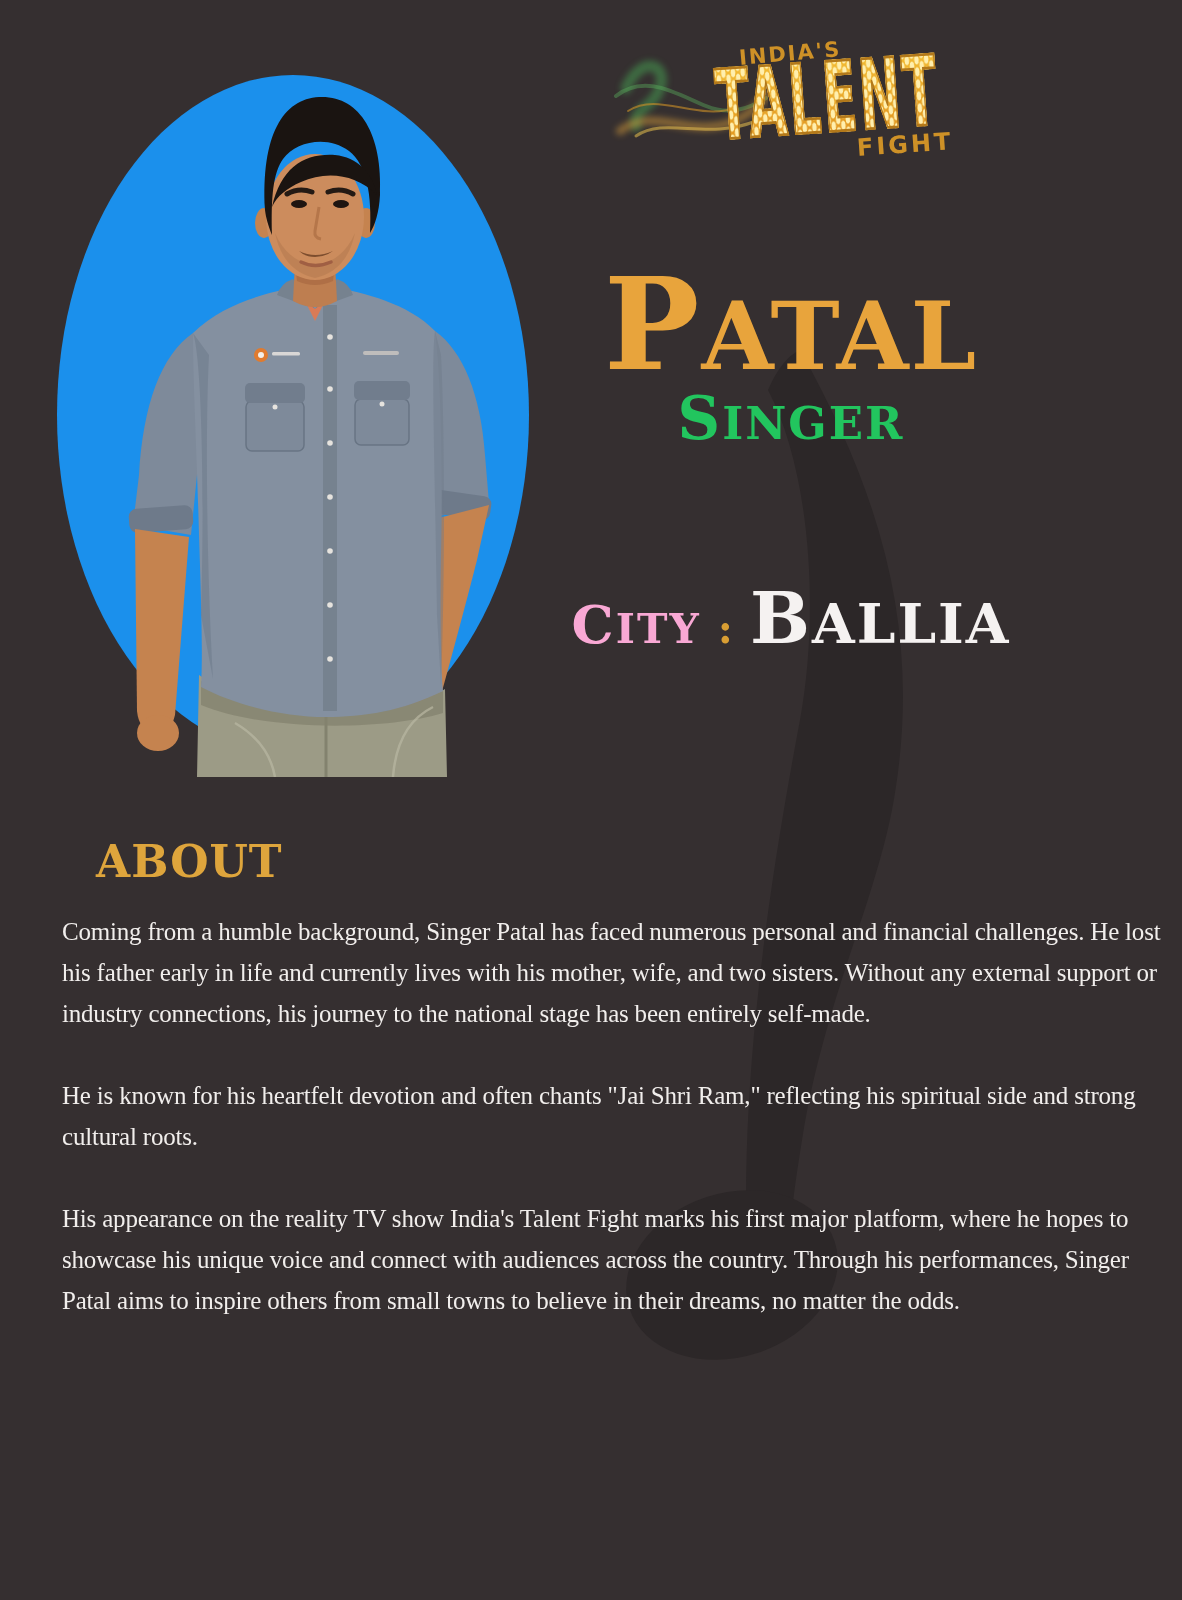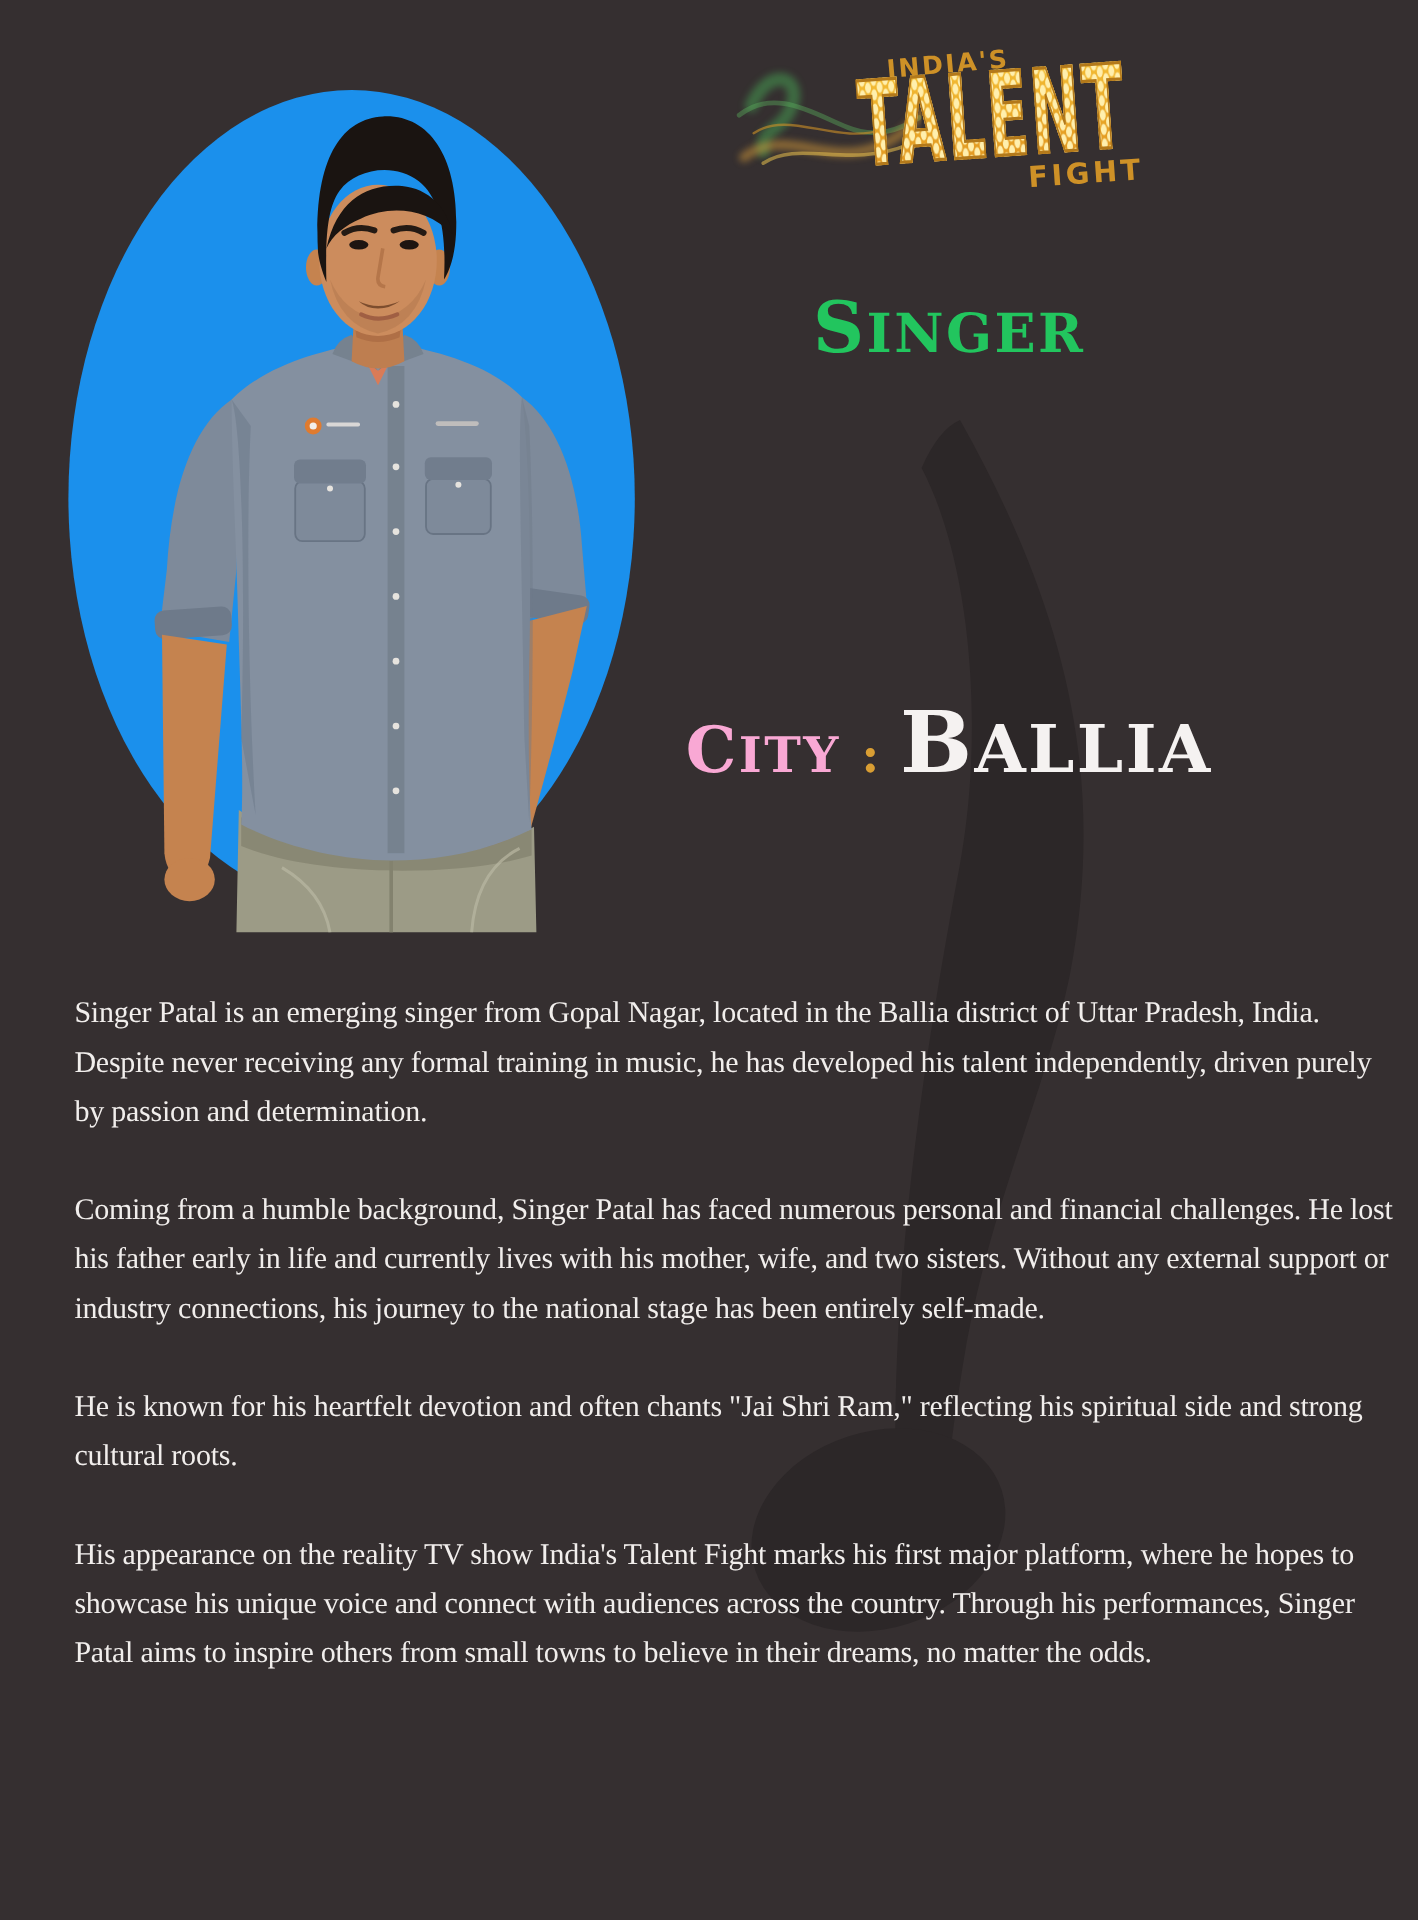--- a/index.html
+++ b/index.html
@@ -208,29 +208,30 @@
         <path d="M28,98 C58,78 98,103 148,83" stroke="#E7C04E" stroke-width="3" opacity="0.55"></path>
         <path d="M20,73 C50,53 88,83 128,70" stroke="#CE9127" stroke-width="2" opacity="0.6"></path>
       </g>
     </svg>
     <div class="logo-top">INDIA'S</div>
     <div class="logo-main">TALENT</div>
     <div class="logo-bottom">FIGHT</div>
   </div>
 
   <div class="name-block">
+    <h1 class="name">PATAL</h1>
     <div class="role">SINGER</div>
   </div>
 
   <div class="city-line">
     <span class="city-label">CITY</span>
     <span class="city-sep">:</span>
     <span class="city-value">BALLIA</span>
   </div>
 
   <section class="about">
-    <p>Singer Patal is an emerging singer from Gopal Nagar, located in the Ballia district of Uttar Pradesh, India. Despite never receiving any formal training in music, he has developed his talent independently, driven purely by passion and determination.</p>
+    <h2>ABOUT</h2>
     <p>Coming from a humble background, Singer Patal has faced numerous personal and financial challenges. He lost his father early in life and currently lives with his mother, wife, and two sisters. Without any external support or industry connections, his journey to the national stage has been entirely self-made.</p>
     <p>He is known for his heartfelt devotion and often chants "Jai Shri Ram," reflecting his spiritual side and strong cultural roots.</p>
     <p>His appearance on the reality TV show India's Talent Fight marks his first major platform, where he hopes to showcase his unique voice and connect with audiences across the country. Through his performances, Singer Patal aims to inspire others from small towns to believe in their dreams, no matter the odds.</p>
   </section>
 
 </div>
 
 </body></html>

